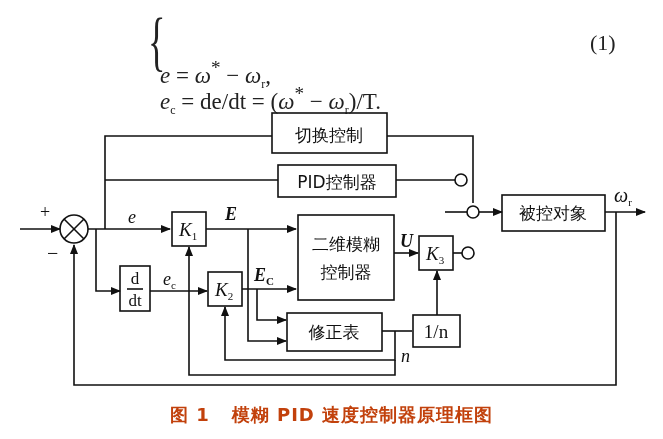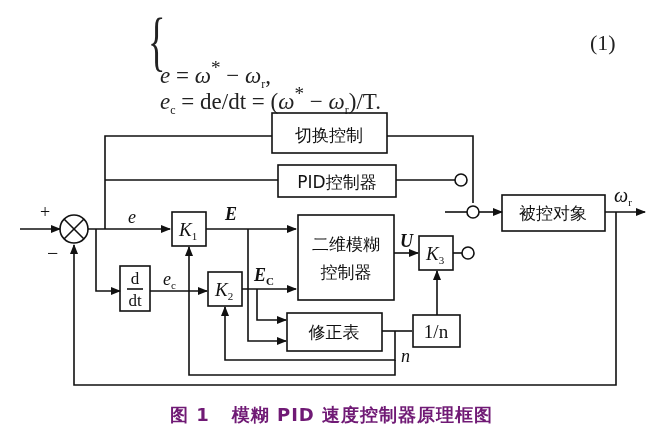--- a/index.html
+++ b/index.html
@@ -3,21 +3,21 @@
 <meta charset="utf-8">
 <style>
   html, body { margin:0; padding:0; background:#fff; }
   body { width:663px; height:439px; position:relative; overflow:hidden; font-family:"DejaVu Serif", serif; color:#111; }
   #stage { position:absolute; left:0; top:0; }
   .eq { position:absolute; font-family:"Liberation Serif", serif; font-size:23px; color:#222; white-space:nowrap;margin-top:45px; }
   .eq i { font-style:italic; }
   .eq sub { font-size:12px; }
   .brace { position:absolute; left:148px; top:8px; font-family:"Liberation Serif", serif; font-size:66px; line-height:66px; color:#222; transform:scaleX(0.55); transform-origin:left top; }
   .eqnum { position:absolute; left:590px; top:30px; font-family:"Liberation Serif", serif; font-size:22px; color:#222; }
-  .caption { position:absolute; left:0; width:663px; top:403px; text-align:center; font-family:"DejaVu Sans", sans-serif; font-weight:bold; font-size:18px; color:#701a75; letter-spacing:1px; }
+  .caption { position:absolute; left:0; width:663px; top:403px; text-align:center; font-family:"DejaVu Sans", sans-serif; font-weight:bold; font-size:18px; color:#c2410c; letter-spacing:1px; }
   .caption .num { margin-right:22px; }
   svg text { fill:#111; }
   .blk { font-family:"DejaVu Sans", sans-serif; font-size:17px; }
   .lat { font-family:"Liberation Serif", serif; }
 </style>
 </head>
 <body>
 
 <div class="brace">{</div>
 <div class="eq" style="left:160px; top:12px;">

